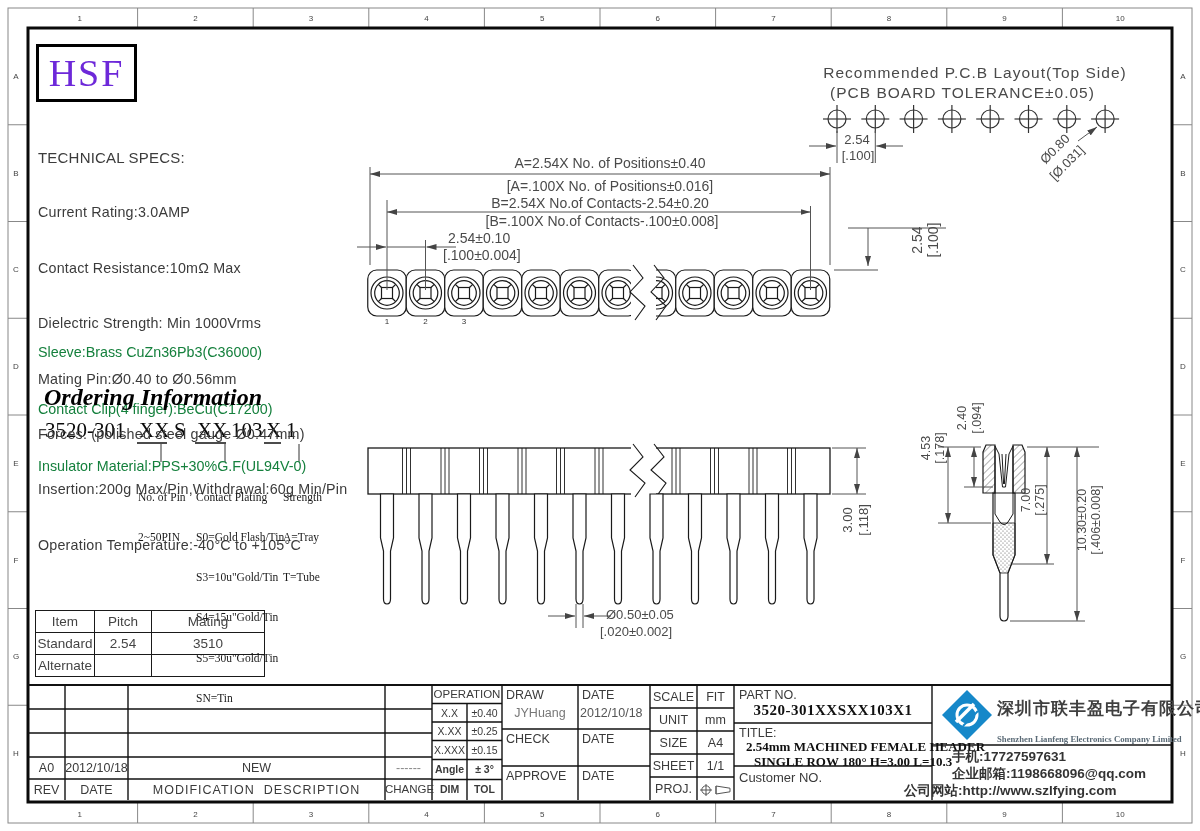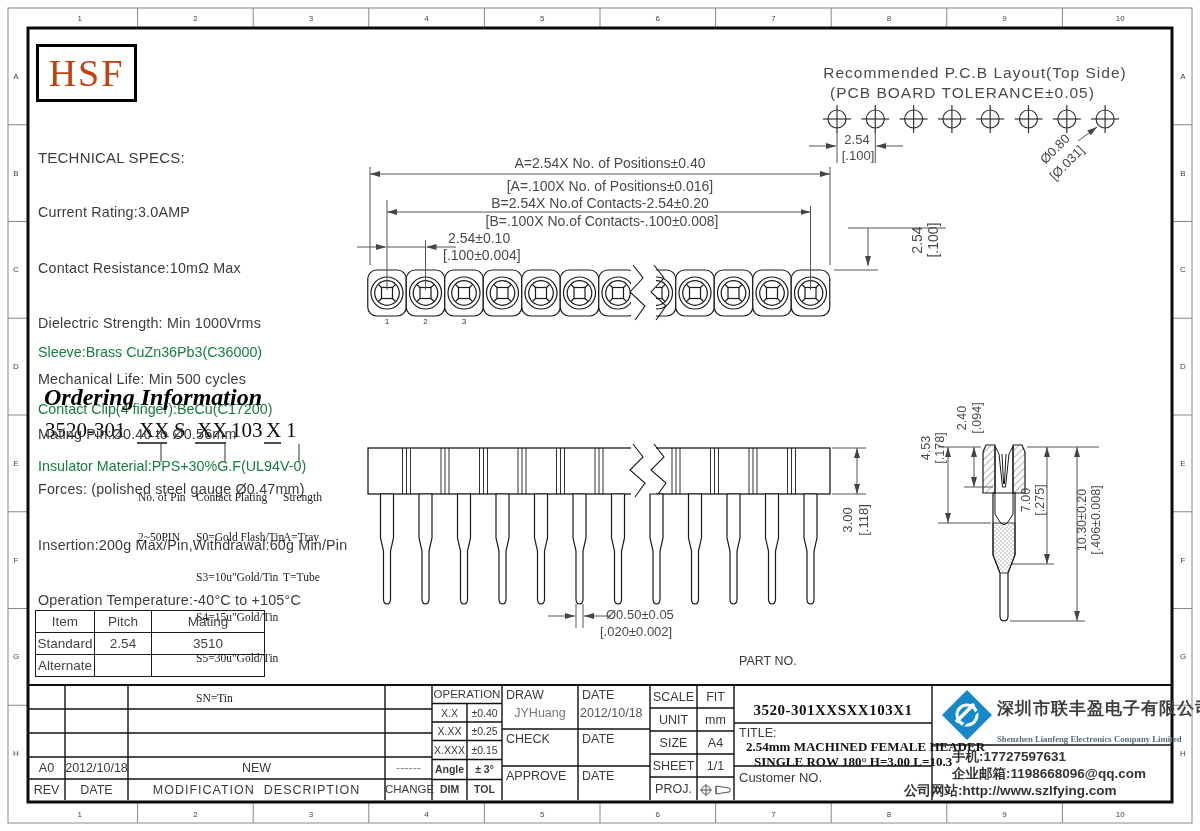--- a/index.html
+++ b/index.html
@@ -4,21 +4,21 @@
 <style>
   html,body{margin:0;padding:0;background:#fff;}
   .sheet{position:relative;width:1200px;height:831px;background:#fff;overflow:hidden;
          font-family:"Liberation Sans",sans-serif;}
   svg{position:absolute;left:0;top:0;}
   .t{position:absolute;color:#3a3a3a;font-family:"Liberation Sans",sans-serif;white-space:pre;}
   .c{text-align:center;}
   .serif{font-family:"Liberation Serif",serif;}
   .logo-box{position:absolute;left:36px;top:44px;width:95px;height:52px;border:3px solid #000;
             display:flex;align-items:center;justify-content:center;}
-  .logo-box span{font-family:"Liberation Serif",serif;font-size:38px;letter-spacing:2px;color:#c2410c;}
+  .logo-box span{font-family:"Liberation Serif",serif;font-size:38px;letter-spacing:2px;color:#6d28d9;}
   .spec-line{font-size:14.3px;line-height:19.4px;color:#3b3b3b;letter-spacing:.2px;}
   .mat-line{font-size:14.3px;line-height:21px;color:#15803d;}
   .ord-title{font-family:"Liberation Serif",serif;font-style:italic;font-weight:bold;
              font-size:24px;color:#000;}
   .leg{font-family:"Liberation Serif",serif;font-size:11.5px;line-height:13.4px;color:#1a1a1a;}
   table.mating{position:absolute;left:35px;top:610px;border-collapse:collapse;}
   table.mating td{border:1.5px solid #1a1a1a;font-size:13.5px;color:#444;text-align:center;
                   height:21px;padding:0;font-family:"Liberation Sans",sans-serif;}
   .tb{font-size:12.5px;color:#3a3a3a;}
   .small{font-size:10.5px;}
@@ -353,21 +353,20 @@
 
 <div class="logo-box">
   <span>HSF</span>
 </div>
 
 <div class="t" style="left:38px;top:112px;">
   <div class="spec-line" style="font-size:15px;">TECHNICAL SPECS:</div>
   <div class="spec-line">Current Rating:3.0AMP</div>
   <div class="spec-line">Contact Resistance:10mΩ Max</div>
   <div class="spec-line">Dielectric Strength: Min 1000Vrms</div>
-  <div class="spec-line">Mechanical Life: Min 500 cycles</div>
   <div class="spec-line">Mating Pin:Ø0.40 to Ø0.56mm</div>
   <div class="spec-line">Forces: (polished steel gauge Ø0.47mm)</div>
   <div class="spec-line">Insertion:200g Max/Pin,Withdrawal:60g Min/Pin</div>
   <div class="spec-line">Operation Temperature:-40°C to +105°C</div>
 </div>
 
 <div class="t" style="left:38px;top:306px;">
   <div class="mat-line">Sleeve:Brass CuZn36Pb3(C36000)</div>
   <div class="mat-line">Contact Clip(4 finger):BeCu(C17200)</div>
   <div class="mat-line">Insulator Material:PPS+30%G.F(UL94V-0)</div>
@@ -457,21 +456,21 @@
 <svg class="t" style="left:699px;top:782px;" width="34" height="16">
   <g stroke="#555" fill="none" stroke-width="1">
     <circle cx="7" cy="8" r="4.2"></circle>
         <line x1="1" y1="8" x2="13" y2="8"></line>
         <line x1="7" y1="2" x2="7" y2="14"></line>
     <polygon points="17,4 31,6.2 31,9.8 17,12"></polygon>
         <line x1="17" y1="4" x2="17" y2="12"></line>
   </g>
 </svg>
 
-<span class="t tb" style="left:739px;top:654px;">PART NO.</span>
+<span class="t tb" style="left:739px;top:688px;">PART NO.</span>
 <span class="t serif c" style="left:734px;top:702px;width:198px;font-size:15px;font-weight:bold;letter-spacing:.5px;color:#111;">3520-301XXSXX103X1</span>
 <span class="t tb" style="left:739px;top:726px;">TITLE:</span>
 <span class="t serif" style="left:746px;top:739px;font-size:13px;font-weight:bold;color:#111;">2.54mm MACHINED FEMALE HEADER</span>
 <span class="t serif" style="left:754px;top:754px;font-size:13px;font-weight:bold;color:#111;">SINGLE ROW 180° H=3.00 L=10.3</span>
 <span class="t tb" style="left:739px;top:770px;font-size:13px;">Customer NO.</span>
 
 <svg class="t" style="left:941px;top:689px;" width="52" height="52">
   <polygon points="26,1 51,26 26,51 1,26" fill="#1688c9"></polygon>
   <circle cx="26" cy="26" r="10" fill="none" stroke="#fff" stroke-width="3"></circle>
   <path d="M15,33 L33,15" stroke="#fff" stroke-width="3.5" fill="none"></path>

